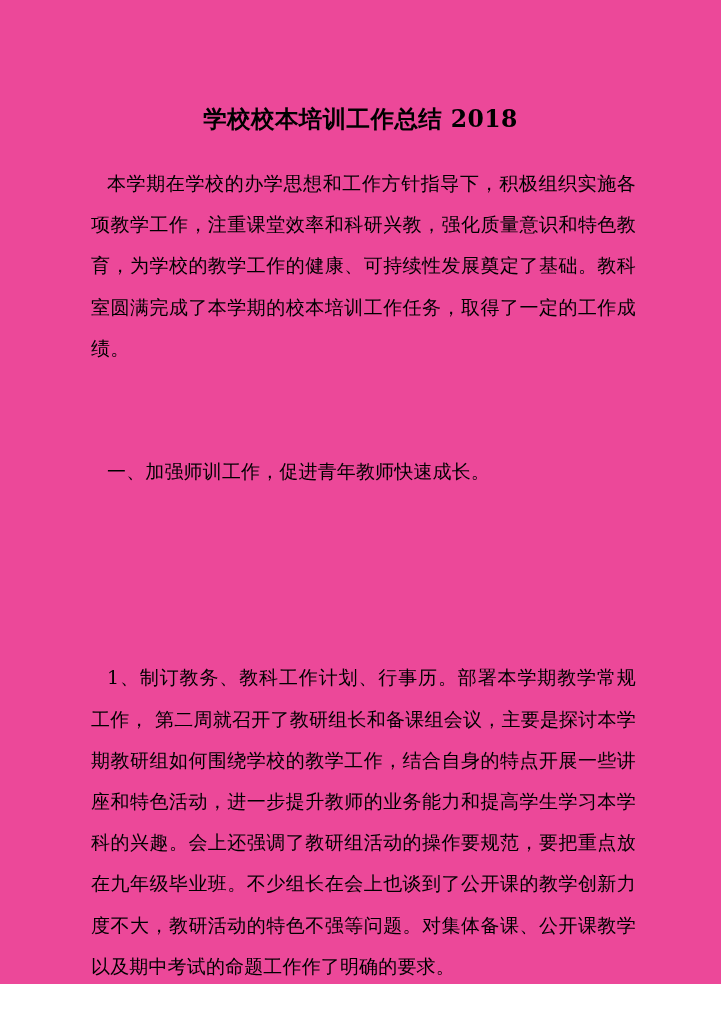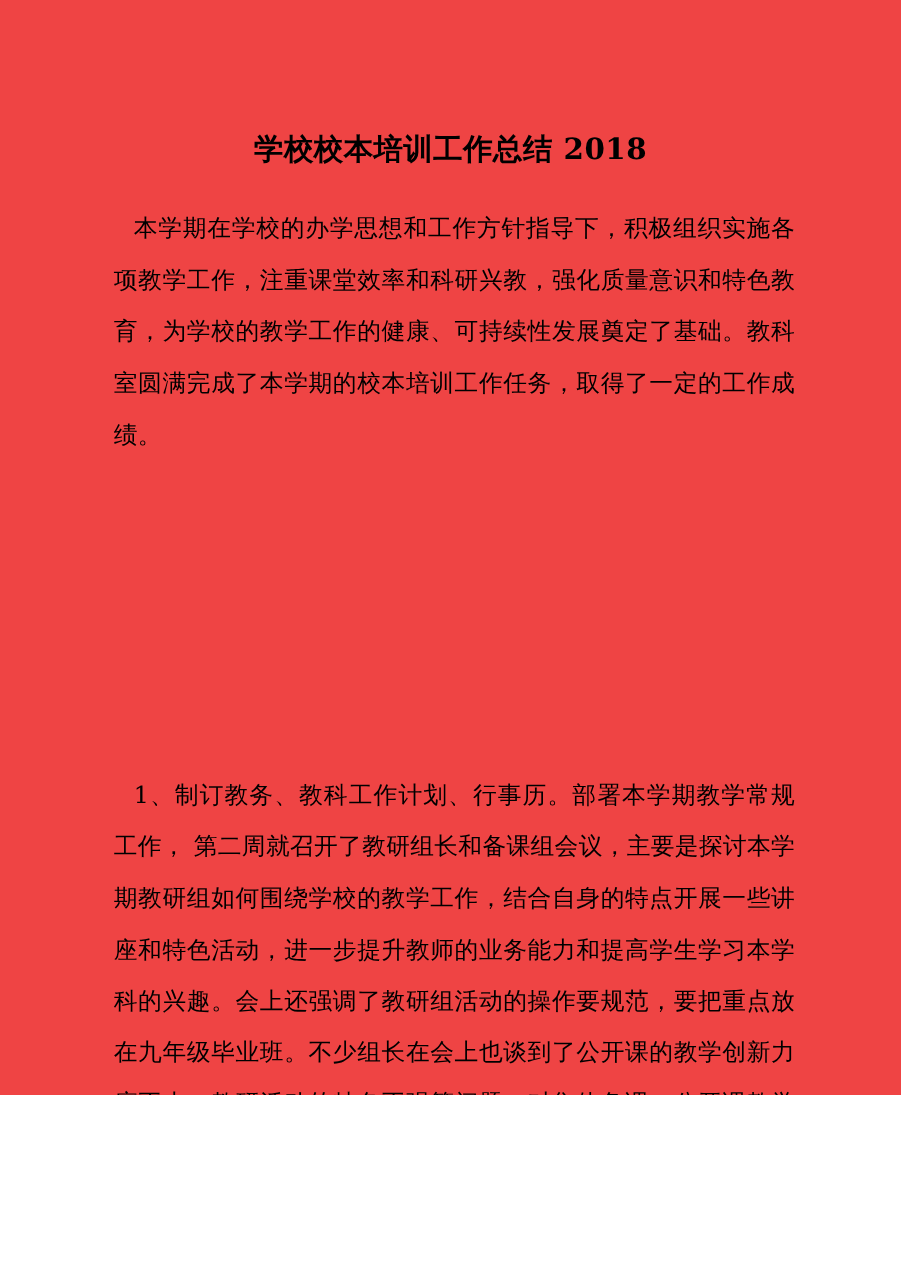--- a/index.html
+++ b/index.html
@@ -11,23 +11,23 @@
 
   body {
     font-family: "DejaVu Serif", "Liberation Serif", serif;
     color: #000000;
     -webkit-font-smoothing: antialiased;
   }
 
   .page {
     position: relative;
     width: 721px;
-    height: 876px;
+    height: 984px;
     margin: 0 auto;
-    background: #ef4444;
+    background: #ec4899;
     overflow: hidden;
     box-sizing: border-box;
   }
 
   
   .doc-title {
     position: absolute;
     top: 86px;
     left: 0;
     width: 721px;
@@ -78,20 +78,21 @@
 <div class="page">
 
   <h1 class="doc-title">学校校本培训工作总结 2018</h1>
 
   <div class="body-area">
 
     <p class="para indent">本学期在学校的办学思想和工作方针指导下，积极组织实施各项教学工作，注重课堂效率和科研兴教，强化质量意识和特色教育，为学校的教学工作的健康、可持续性发展奠定了基础。教科室圆满完成了本学期的校本培训工作任务，取得了一定的工作成绩。</p>
 
     <div class="para-gap gap-big"></div>
 
+    <p class="para indent">一、加强师训工作，促进青年教师快速成长。</p>
 
     <div class="para-gap gap-big"></div>
 
 
     <div class="para-gap gap-big"></div>
 
     <p class="para indent">1、制订教务、教科工作计划、行事历。部署本学期教学常规工作， 第二周就召开了教研组长和备课组会议，主要是探讨本学期教研组如何围绕学校的教学工作，结合自身的特点开展一些讲座和特色活动，进一步提升教师的业务能力和提高学生学习本学科的兴趣。会上还强调了教研组活动的操作要规范，要把重点放在九年级毕业班。不少组长在会上也谈到了公开课的教学创新力度不大，教研活动的特色不强等问题。对集体备课、公开课教学以及期中考试的命题工作作了明确的要求。</p>
 
   </div>
 

